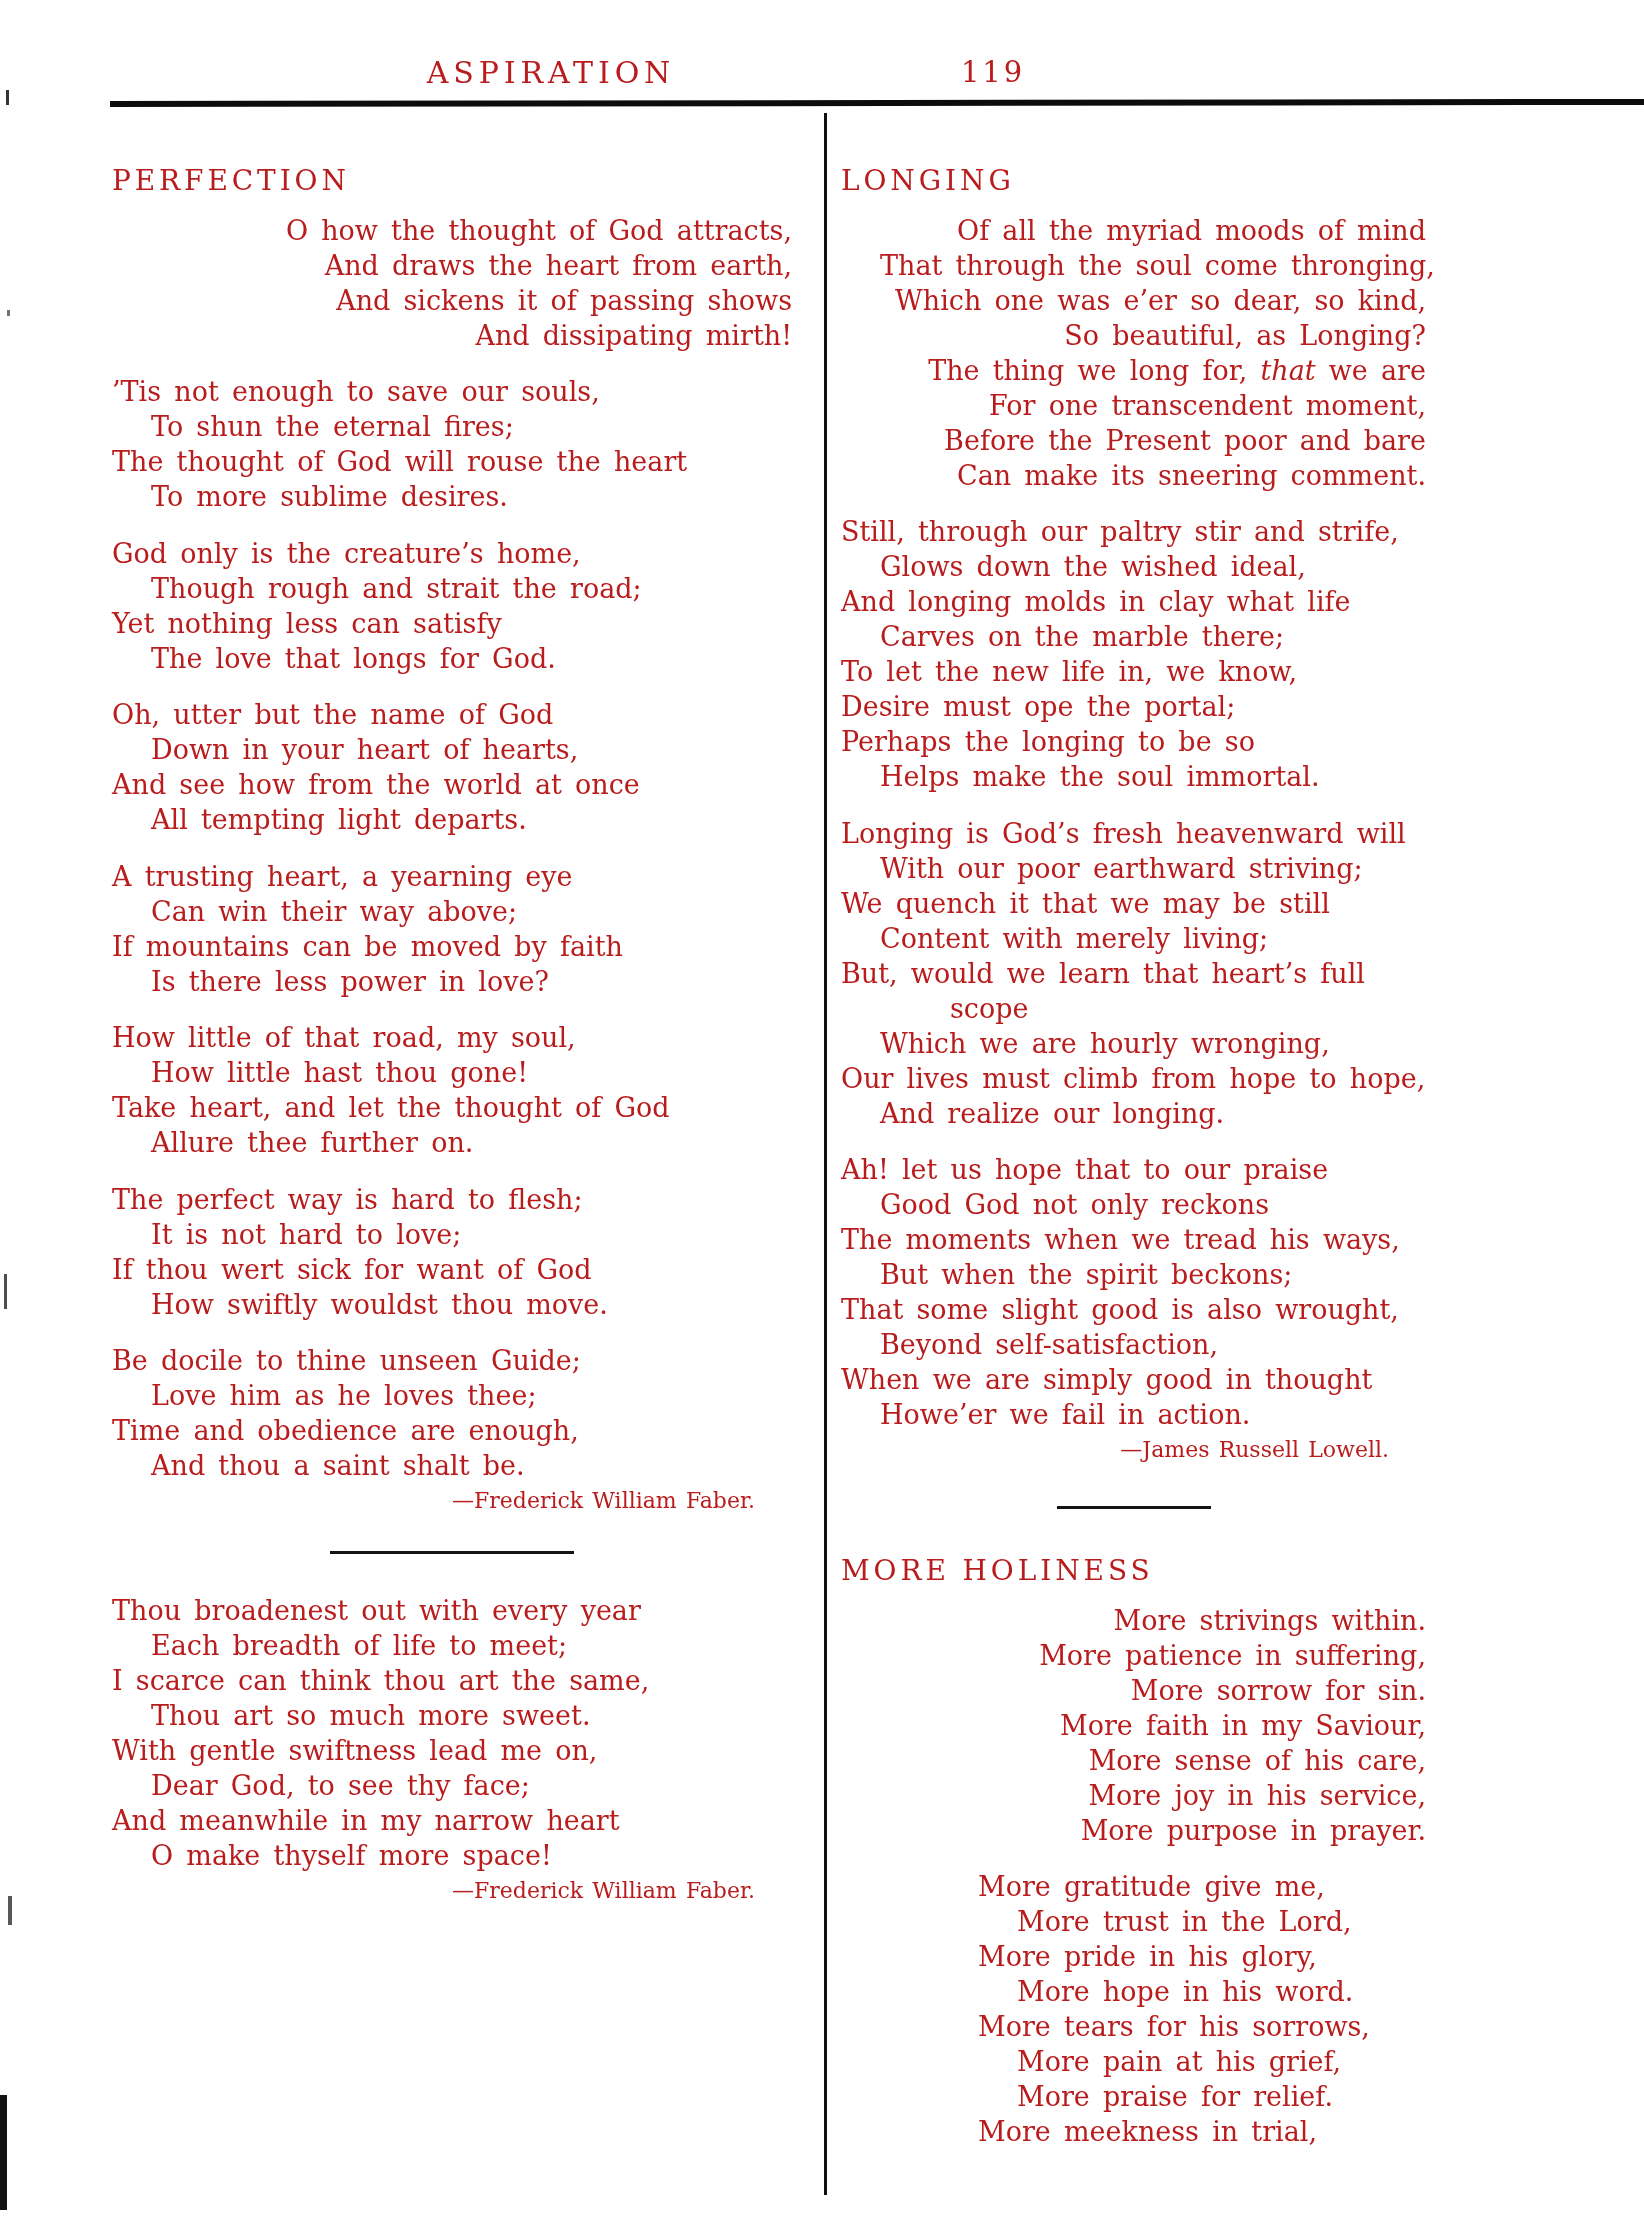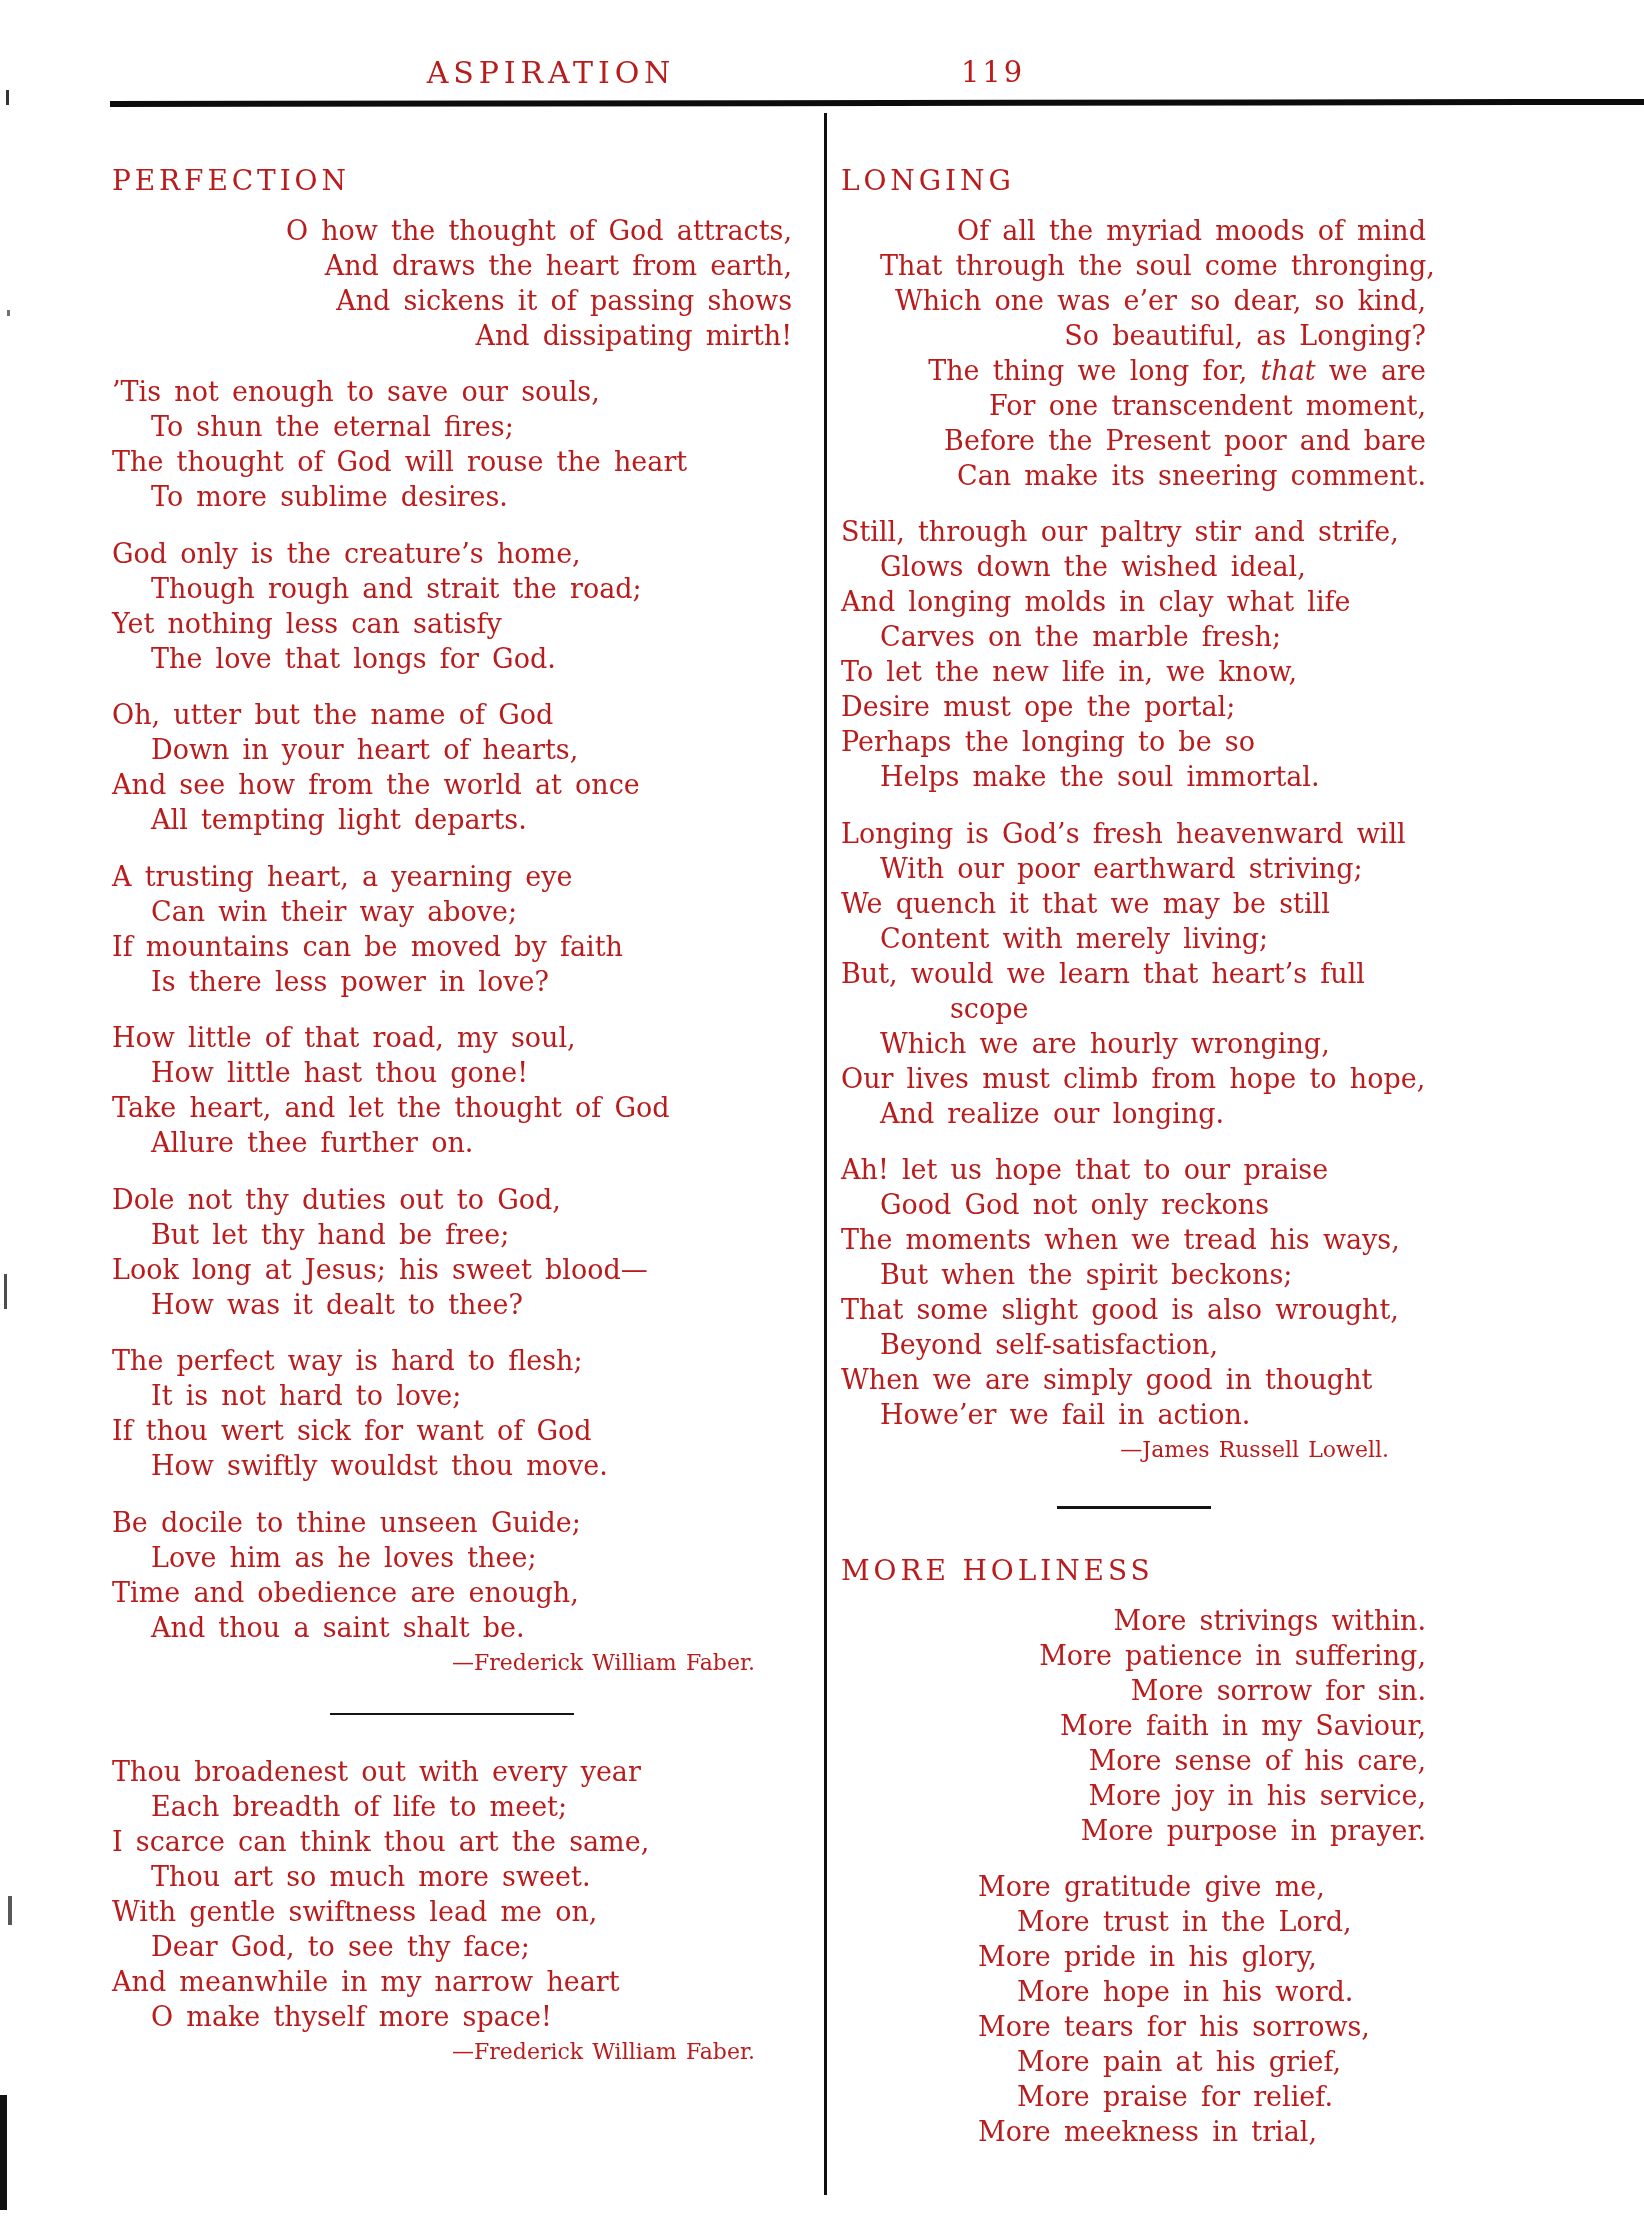--- a/index.html
+++ b/index.html
@@ -114,26 +114,20 @@
           <div class="line ind0">If mountains can be moved by faith</div>
           <div class="line ind1">Is there less power in love?</div>
         </div>
         <div class="stanza">
           <div class="line ind0">How little of that road, my soul,</div>
           <div class="line ind1">How little hast thou gone!</div>
           <div class="line ind0">Take heart, and let the thought of God</div>
           <div class="line ind1">Allure thee further on.</div>
         </div>
         <div class="stanza">
-          <div class="line ind0">Dole not thy duties out to God,</div>
-          <div class="line ind1">But let thy hand be free;</div>
-          <div class="line ind0">Look long at Jesus; his sweet blood—</div>
-          <div class="line ind1">How was it dealt to thee?</div>
-        </div>
-        <div class="stanza">
           <div class="line ind0">The perfect way is hard to flesh;</div>
           <div class="line ind1">It is not hard to love;</div>
           <div class="line ind0">If thou wert sick for want of God</div>
           <div class="line ind1">How swiftly wouldst thou move.</div>
         </div>
         <div class="stanza">
           <div class="line ind0">Be docile to thine unseen Guide;</div>
           <div class="line ind1">Love him as he loves thee;</div>
           <div class="line ind0">Time and obedience are enough,</div>
           <div class="line ind1">And thou a saint shalt be.</div>
@@ -165,21 +159,21 @@
           <div class="line ind1">So beautiful, as Longing?</div>
           <div class="line ind0">The thing we long for, <i>that</i> we are</div>
           <div class="line ind1">For one transcendent moment,</div>
           <div class="line ind0">Before the Present poor and bare</div>
           <div class="line ind1">Can make its sneering comment.</div>
         </div>
         <div class="stanza">
           <div class="line ind0">Still, through our paltry stir and strife,</div>
           <div class="line ind1">Glows down the wished ideal,</div>
           <div class="line ind0">And longing molds in clay what life</div>
-          <div class="line ind1">Carves on the marble fresh;</div>
+          <div class="line ind1">Carves on the marble there;</div>
           <div class="line ind0">To let the new life in, we know,</div>
           <div class="line ind0">Desire must ope the portal;</div>
           <div class="line ind0">Perhaps the longing to be so</div>
           <div class="line ind1">Helps make the soul immortal.</div>
         </div>
         <div class="stanza">
           <div class="line ind0">Longing is God’s fresh heavenward will</div>
           <div class="line ind1">With our poor earthward striving;</div>
           <div class="line ind0">We quench it that we may be still</div>
           <div class="line ind1">Content with merely living;</div>

